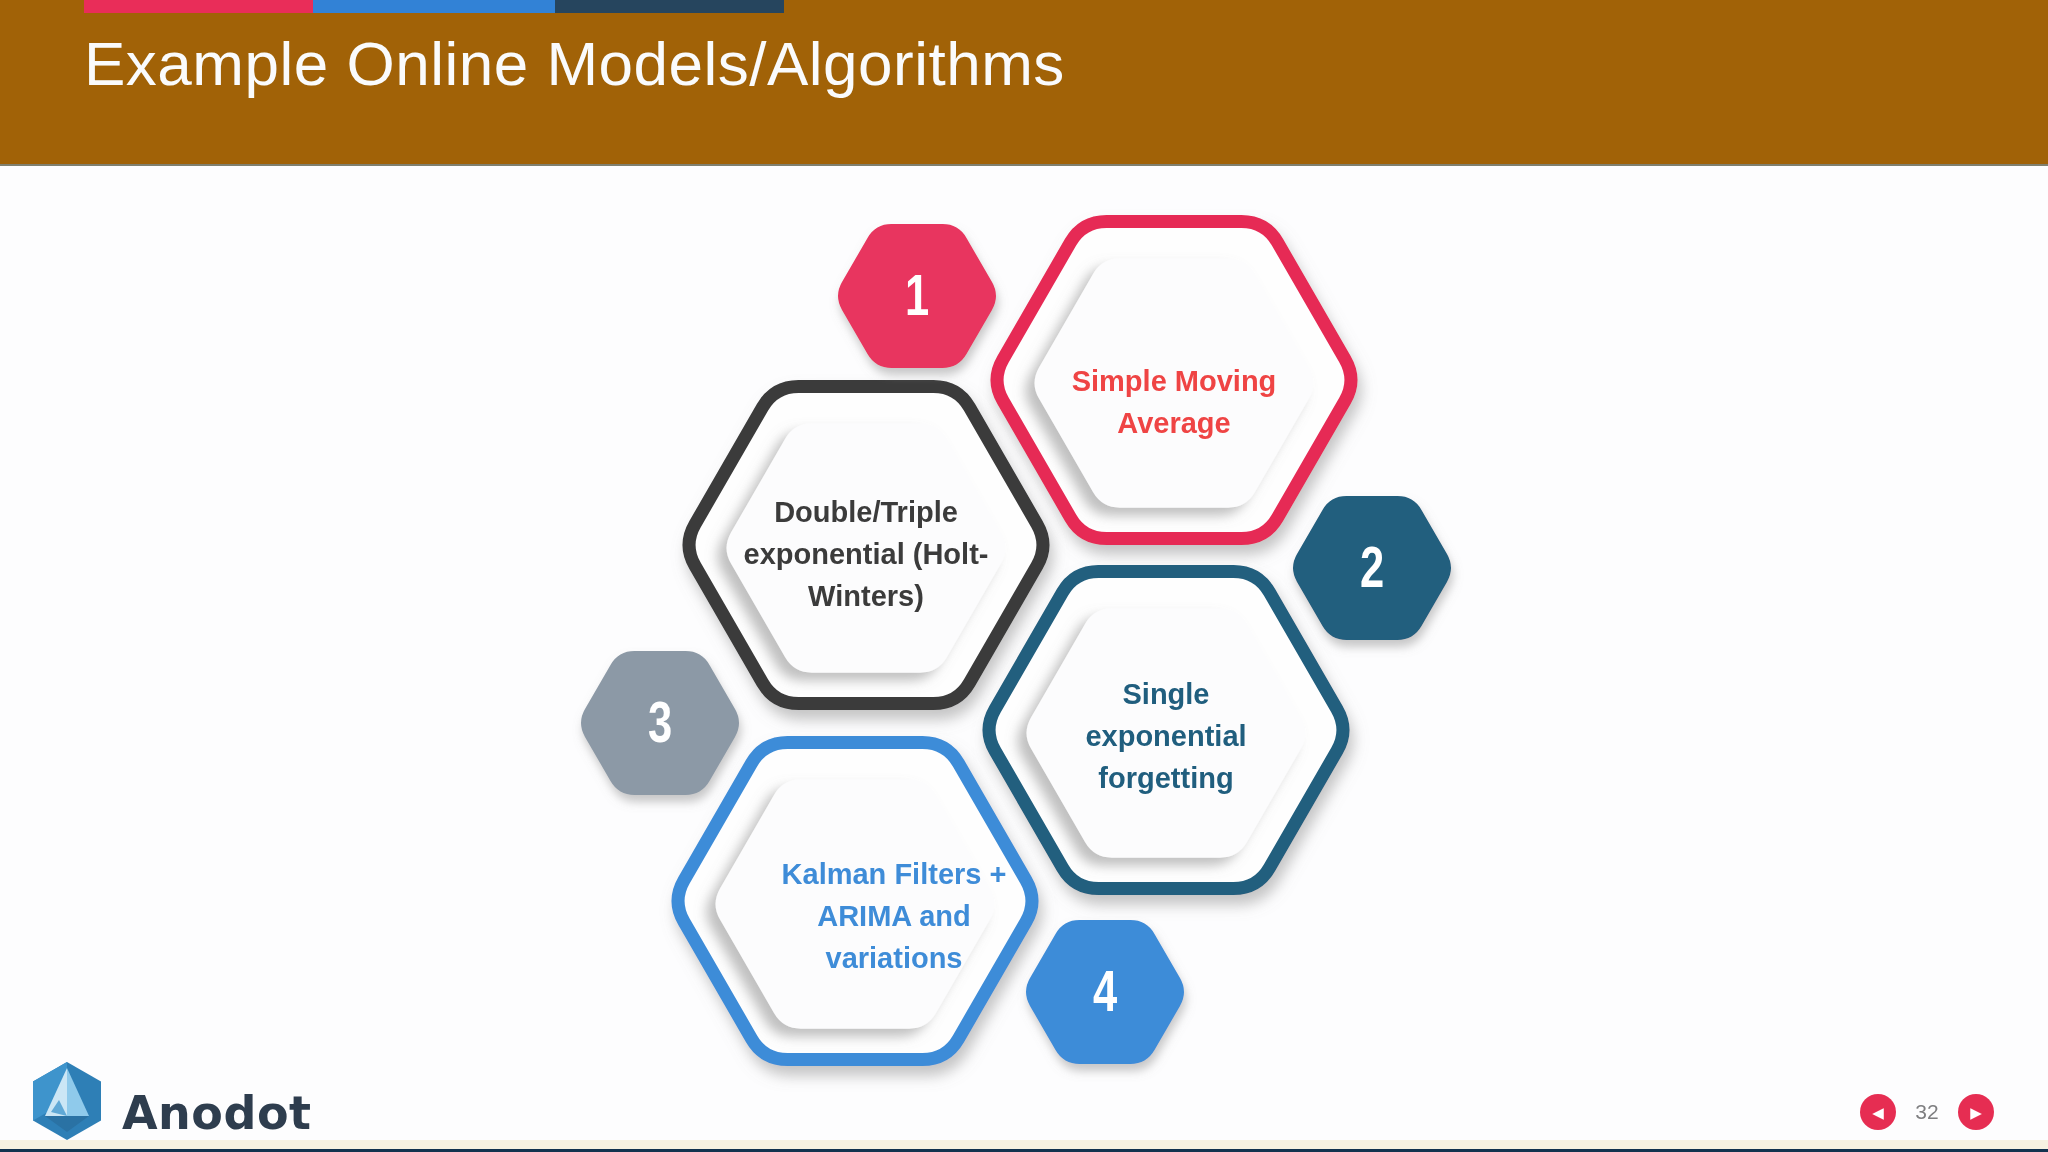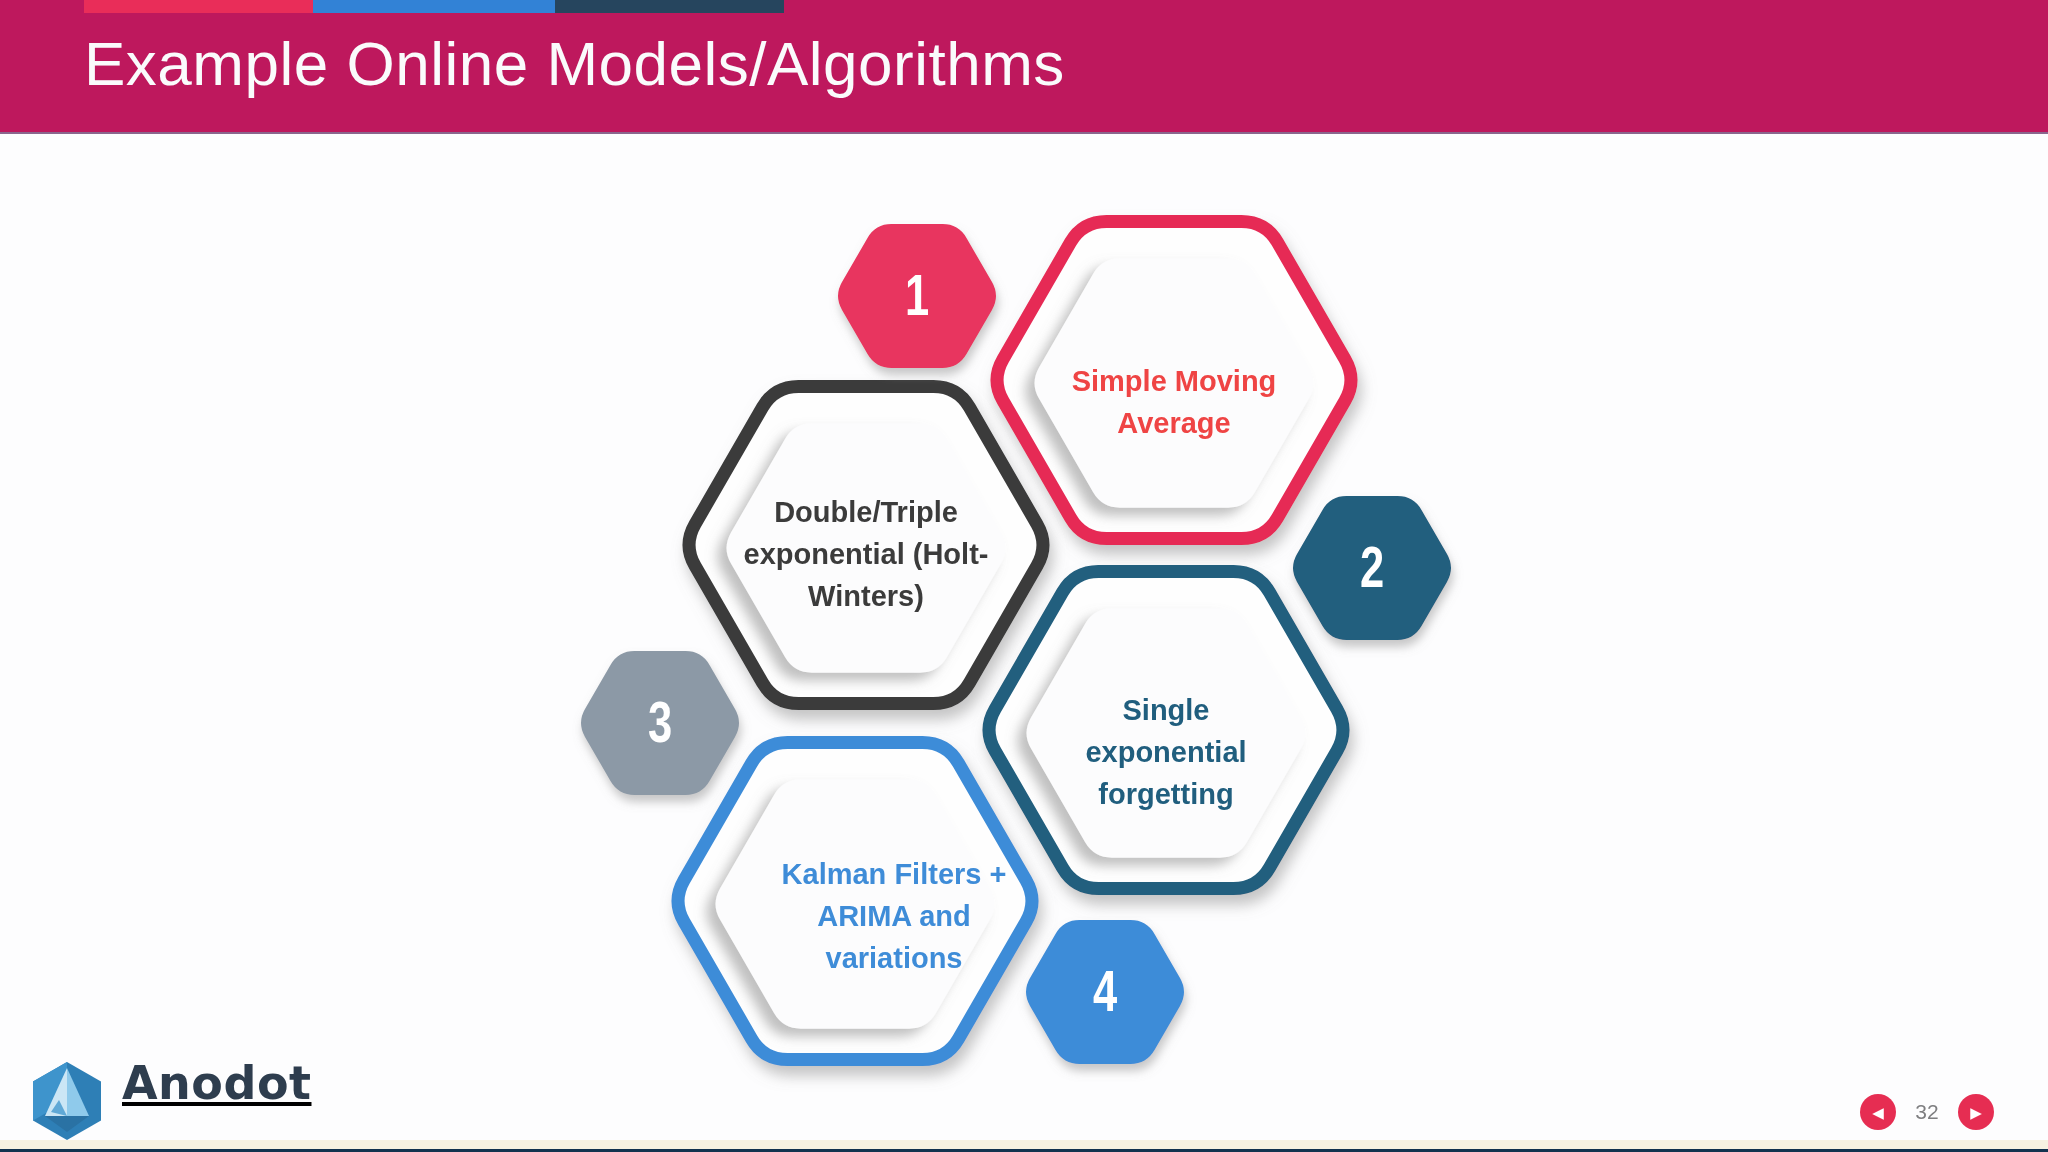--- a/index.html
+++ b/index.html
@@ -3,22 +3,22 @@
 <meta charset="utf-8">
 <style>
   html,body{margin:0;padding:0;}
   body{
     width:2048px;height:1152px;position:relative;overflow:hidden;
     background:#FDFDFE;
     font-family:"Liberation Sans",sans-serif;
   }
   
   .header{
-    position:absolute;left:0;top:0;width:2048px;height:134px;
-    background:#be185d;
+    position:absolute;left:0;top:0;width:2048px;height:166px;
+    background:#a16207;
     border-bottom:2px solid rgba(110,145,168,.65);
     box-sizing:border-box;
   }
   .accent-strip{position:absolute;left:84px;top:0;height:13px;display:flex;}
   .accent-strip .seg{display:block;height:13px;}
   .seg.s0{width:229px;}
   .seg.s1{width:242px;}
   .seg.s2{width:229px;}
   .slide-title{
     position:absolute;left:84px;top:26px;margin:0;
@@ -26,34 +26,34 @@
     color:#FAFBFC;letter-spacing:.5px;
   }
   
   #hex-svg{position:absolute;left:0;top:0;width:2048px;height:1152px;}
   .hex-label{
     position:absolute;transform:translate(-50%,-50%);
     text-align:center;white-space:pre-line;
     font-weight:700;font-size:29px;line-height:42px;
   }
   .lbl-0{left:1174px;top:402px;}
-  .lbl-1{left:1166px;top:736px;margin-top:16px;}
+  .lbl-1{left:1166px;top:736px;}
   .lbl-2{left:866px;top:554px;text-align:center;}
   .lbl-3{left:894px;top:916px;}
   .hex-num{
     position:absolute;transform:translate(-50%,-52%) scaleX(.75);
     color:#FFFFFF;font-weight:700;font-size:58px;line-height:58px;
     text-align:center;
   }
   .num-0{left:917px;top:296px;}
   .num-1{left:1372px;top:568px;}
   .num-2{left:660px;top:723px;}
   .num-3{left:1105px;top:992px;}
   
-  .logo{position:absolute;left:30px;top:1060px;height:84px;display:flex;align-items:flex-start;text-decoration:underline;}
+  .logo{position:absolute;left:30px;top:1060px;height:84px;display:flex;align-items:flex-end;}
   .logo-text{
     margin-left:18px;font-family:"DejaVu Sans",sans-serif;font-weight:600;
     font-size:46px;color:#2E3D4E;letter-spacing:.5px;position:relative;top:-4px;
   }
   .pager{position:absolute;left:1860px;top:1094px;display:flex;align-items:center;}
   .nav-btn{
     width:36px;height:36px;border-radius:50%;border:none;padding:0;
     display:flex;align-items:center;justify-content:center;cursor:pointer;
   }
   .nav-btn .arrow{color:#FFFFFF;font-size:15px;line-height:15px;}

